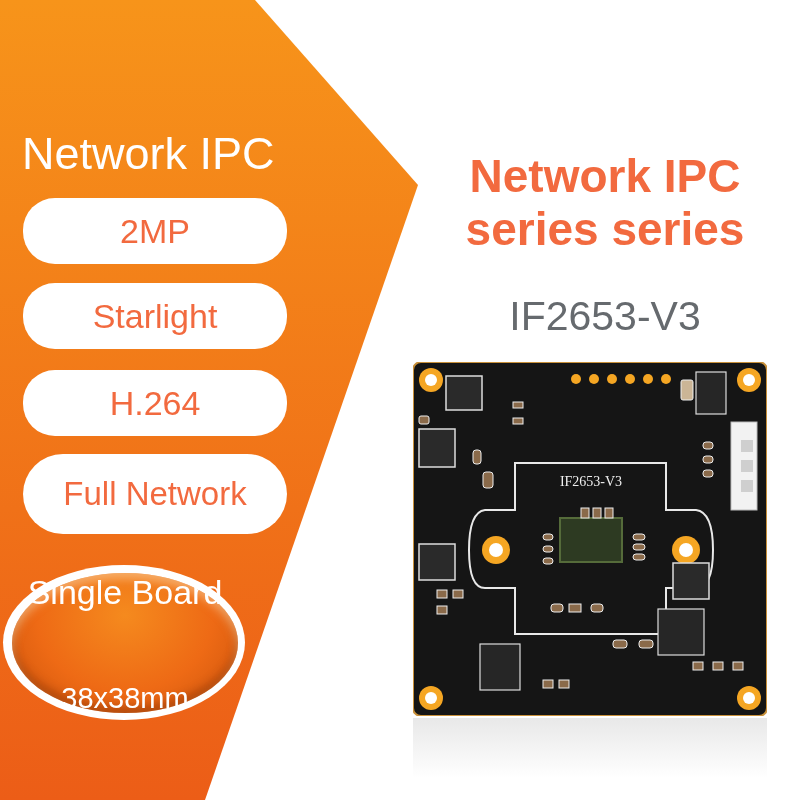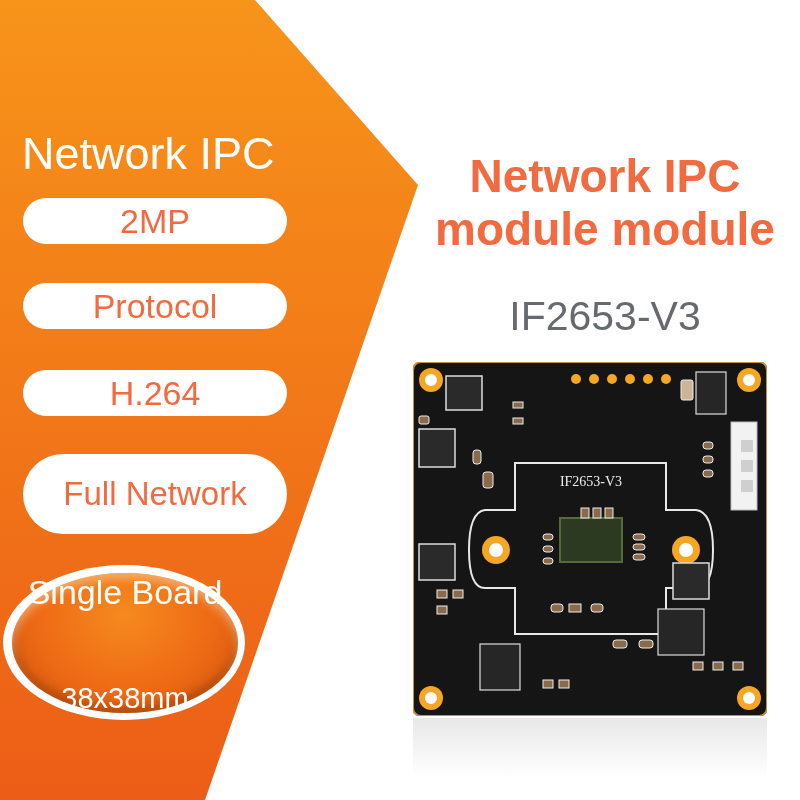--- a/index.html
+++ b/index.html
@@ -1,19 +1,19 @@
 <!DOCTYPE html>
 <html><head>
 <meta charset="utf-8">
 <style>
   html,body{margin:0;padding:0;background:#fff;}
   #stage{position:relative;width:800px;height:800px;overflow:hidden;background:#ffffff;font-family:"Liberation Sans",sans-serif;}
   #orange{position:absolute;left:0;top:0;width:800px;height:800px;}
   .headline{position:absolute;left:22px;top:128px;width:320px;color:#fff;font-size:45px;line-height:52px;white-space:nowrap;}
-  .pill{position:absolute;left:23px;width:264px;height:46px;background:#fff;border-radius:32px;color:#f26a3f;font-size:34px;display:flex;align-items:center;justify-content:center;text-align:center;line-height:36px;}
+  .pill{position:absolute;left:23px;width:264px;height:66px;background:#fff;border-radius:32px;color:#f26a3f;font-size:34px;display:flex;align-items:center;justify-content:center;text-align:center;line-height:36px;}
   .pill.two{height:80px;border-radius:40px;font-size:33px;line-height:34px;flex-direction:column;}
   .oval-outer{position:absolute;left:3px;top:565px;width:242px;height:155px;border-radius:50%;background:#fff;}
   .oval-inner{position:absolute;left:12px;top:573px;width:226px;height:140px;border-radius:50%;background:radial-gradient(ellipse at 50% 30%, #f58a1e 0%, #ee6a15 55%, #c9520c 100%);box-shadow:inset 0 6px 10px rgba(255,220,170,0.55), inset 0 -6px 10px rgba(120,40,0,0.45);display:flex;flex-direction:column;align-items:center;justify-content:space-between;color:#fff;}
   .oval-title{font-size:34px;line-height:38px;white-space:nowrap;}
   .oval-sub{font-size:29px;line-height:30px;}
   .title{position:absolute;left:410px;top:150px;width:390px;text-align:center;color:#f26a3f;font-weight:bold;font-size:46px;line-height:53px;}
   .model{position:absolute;left:410px;top:293px;width:390px;text-align:center;color:#666a6e;font-size:41px;line-height:46px;}
   #board{position:absolute;left:413px;top:362px;width:354px;height:354px;}
   #reflect{position:absolute;left:413px;top:718px;width:354px;height:60px;background:linear-gradient(#d9d9d9,#ffffff);opacity:.6;}
 </style>
@@ -28,35 +28,35 @@
         <stop offset="0" stop-color="#f7941a"></stop>
         <stop offset="1" stop-color="#ec5d17"></stop>
       </linearGradient>
     </defs>
     <polygon points="0,0 255,0 418,185 205,800 0,800" fill="url(#og)"></polygon>
   </svg>
 
   <div class="headline">Network IPC</div>
 
   <div class="pill" style="top:198px;">2MP</div>
-  <div class="pill" style="top:283px;">Protocol</div>
+  <div class="pill" style="top:283px;">Starlight</div>
   <div class="pill" style="top:370px;text-align:right;">H.264</div>
   <div class="pill two" style="top:454px;">
     <span>Full Network</span>
   </div>
 
   <div class="oval-outer"></div>
   <div class="oval-inner">
     <span class="oval-title">Single Board</span>
     <span class="oval-sub">38x38mm</span>
   </div>
 
   <div class="title">
     <div>Network IPC</div>
-    <div>module module</div>
+    <div>series series</div>
   </div>
   <div class="model">IF2653-V3</div>
 
   <div id="reflect"></div>
 
   <svg id="board" viewBox="0 0 354 354">
     <rect x="0" y="0" width="354" height="354" rx="8" fill="#151515" stroke="#c8903a" stroke-width="2"></rect>
 
     <g fill="#f5a623">
       <circle cx="18" cy="18" r="12"></circle>

